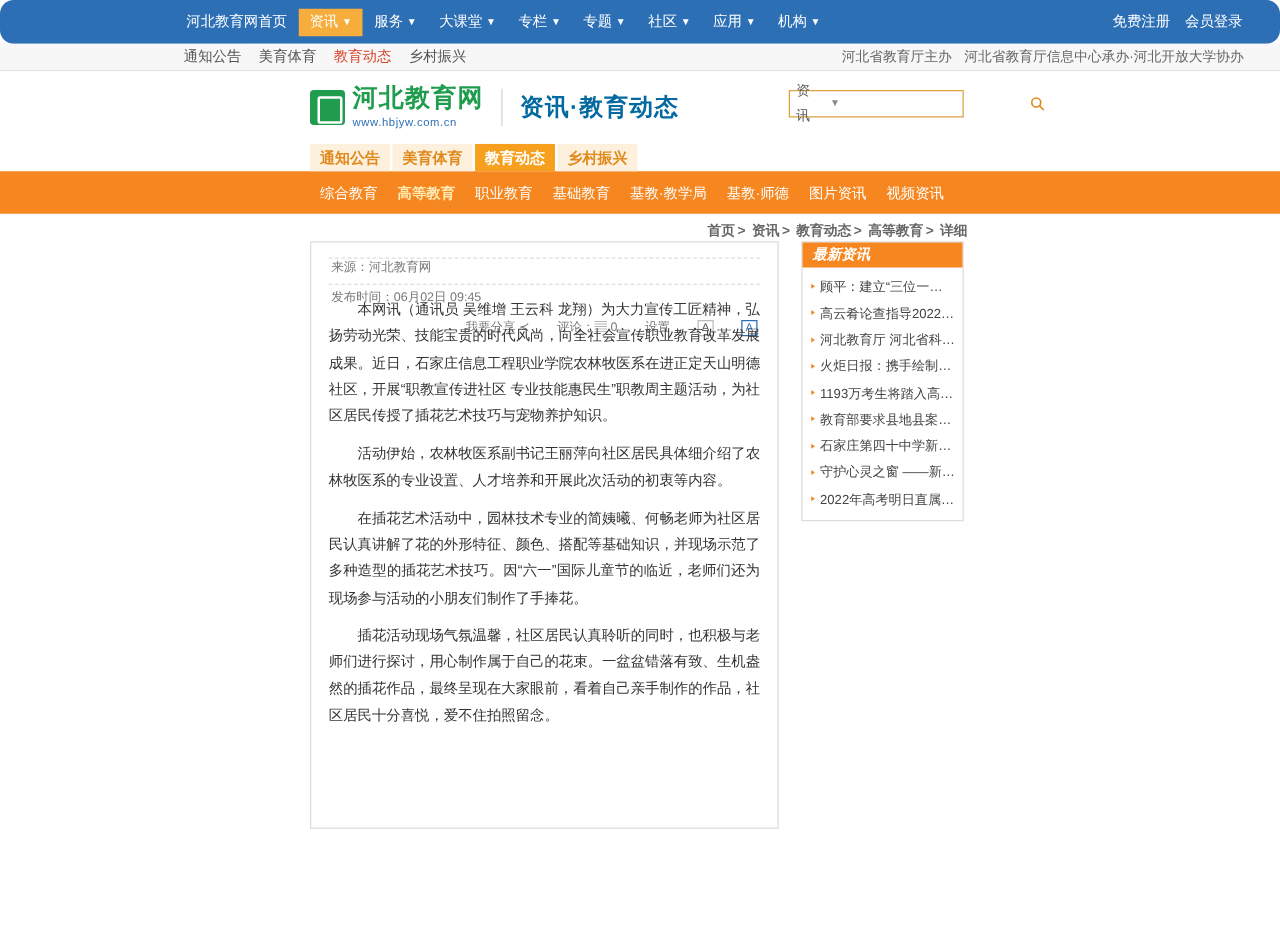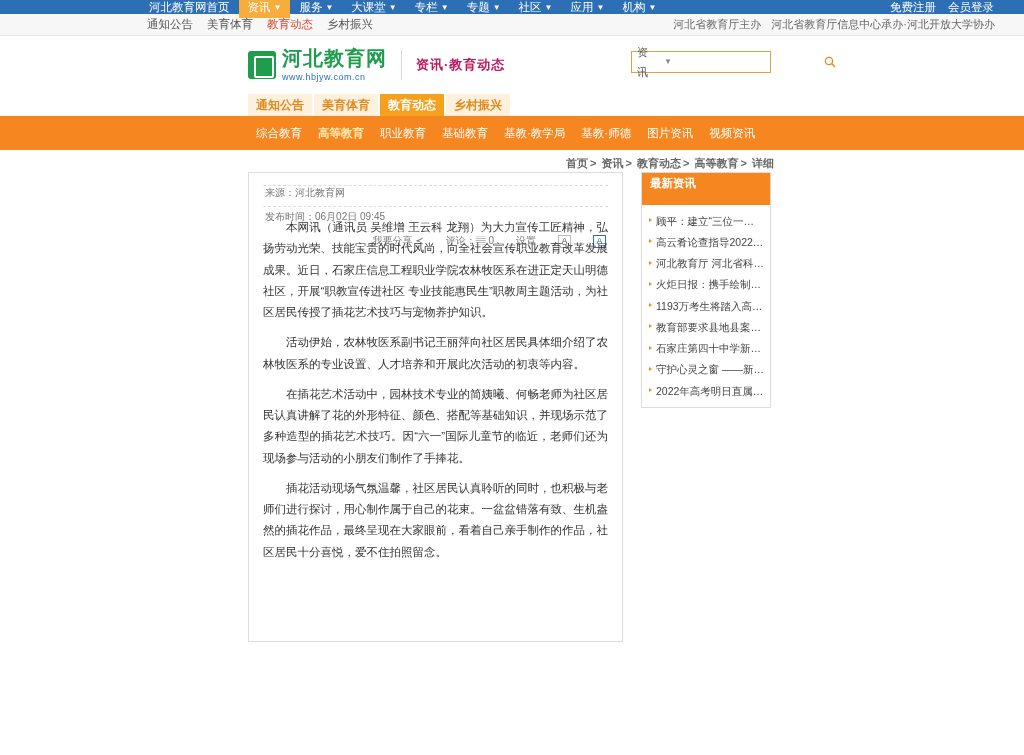--- a/index.html
+++ b/index.html
@@ -10,27 +10,28 @@
     background: #ffffff;
     font-family: "Liberation Sans", sans-serif;
     font-size: 12px;
     color: #333;
     overflow: hidden;
   }
   a { text-decoration: none; color: inherit; }
 
   
   .topbar {
-    height: 14px;
+    height: 35px;
     background: #2c6fb5;
     color: #ffffff;
     display: flex;
     align-items: center;
     font-size: 11.5px;
     padding: 0 0 0 140px;
+    border-radius: 11px;
   }
   .topbar .tb-item {
     padding: 0 9px;
     height: 22px;
     line-height: 22px;
     white-space: nowrap;
     position: relative;
   }
   .topbar .tb-item.active {
     background: #f6ad3c;
@@ -110,22 +111,22 @@
     color: #2c6fb5;
     letter-spacing: 0.5px;
   }
   .logo-divider {
     width: 1px;
     height: 30px;
     background: #d5d5d5;
     margin: 0 14px;
   }
   .header-title {
-    font-size: 13px;
-    color: #be185d;
+    font-size: 19px;
+    color: #0369a1;
     font-weight: bold;
     letter-spacing: 1px;
   }
   .searchbox {
     position: absolute;
     right: 253px;
     top: 15px;
     width: 140px;
     height: 22px;
     border: 1px solid #d9a441;
@@ -268,23 +269,24 @@
     width: 130px;
     margin-left: 18px;
     border: 1px solid #dcdcdc;
     background: #fff;
   }
   .sb-head {
     background: #f6861f;
     color: #fff;
     font-size: 11.5px;
     font-weight: bold;
-    height: 32px;
+    height: 20px;
     line-height: 20px;
     padding-left: 8px;
+    font-style: italic;
   }
   .sb-list { padding: 5px 6px 6px 6px; }
   .sb-item {
     font-size: 10.5px;
     color: #444;
     line-height: 1.55;
     padding: 2.5px 0 2.5px 8px;
     position: relative;
     white-space: nowrap;
     overflow: hidden;

